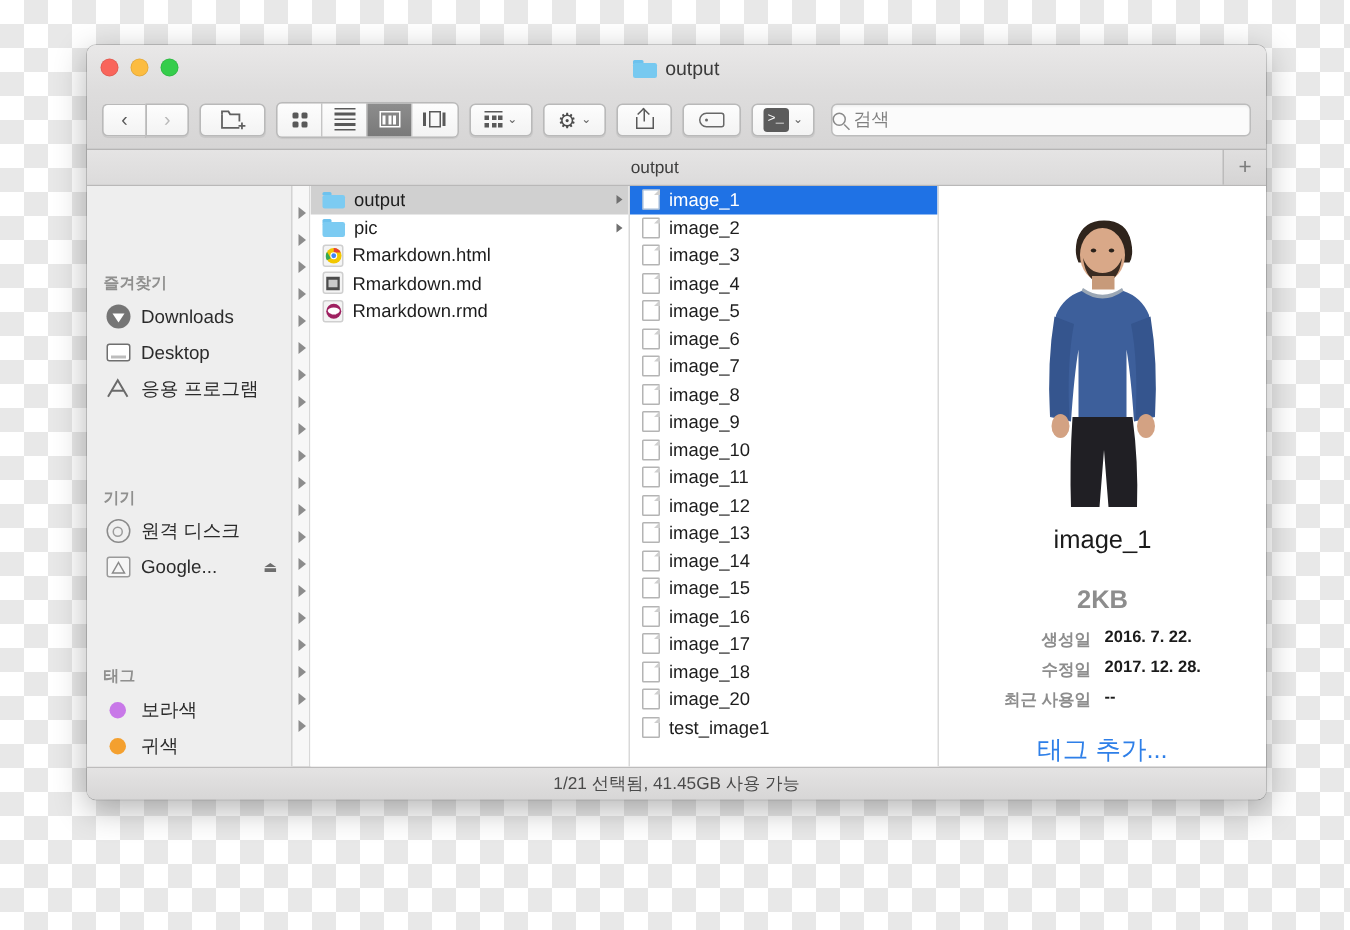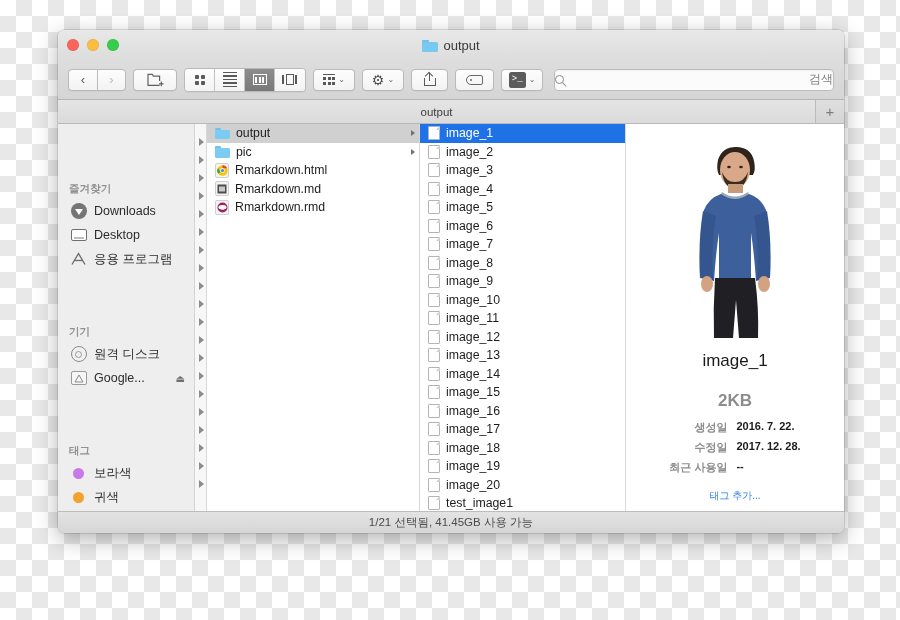--- a/index.html
+++ b/index.html
@@ -125,21 +125,21 @@
                    border-radius:50%; background:#686868; }
   .term-box { width:17px; height:16px; background:#5b5b5b; border-radius:2.5px;
               display:flex; align-items:center; justify-content:center; color:#fff;
               font-family:"Liberation Mono", monospace; font-size:9px; line-height:1; }
 
   .searchbox {
     flex: 1; height: 22px; margin-left: 4px;
     background: #fbfbfb;
     border: 0.5px solid #bcbcbc;
     border-radius: 4px;
-    display: flex; align-items: center; justify-content: space-between;
+    display: flex; align-items: center; justify-content: flex-start;
     gap: 5px;
     box-shadow: inset 0 1px 1.5px rgba(0,0,0,0.05);
     cursor: text;
   }
   .srch-ico { width:9px; height:9px; border:1.4px solid #8a8a8a; border-radius:50%; position:relative; }
   .srch-ico::after { content:''; position:absolute; right:-3px; bottom:-2px; width:4.5px; height:1.4px;
                      background:#8a8a8a; transform:rotate(45deg); }
   .srch-ph { font-size: 12px; color: #808080; }
 
   
@@ -266,21 +266,21 @@
              display:flex; align-items:center; justify-content:center; }
 
   
   .prev-img { width: 114px; height: 205px; position: relative; overflow: hidden; }
   .prev-title { font-size: 17px; color: #1b1b1b; margin-top: 12px; }
   .prev-size { font-size: 17px; color: #8d8d8d; font-weight: bold; margin-top: 20px; }
   .meta { margin-top: 5px; font-size: 11px; }
   .meta tr td { padding: 1.5px 0; vertical-align: top; }
   .meta .k { color: #8d8d8d; text-align: right; padding-right: 7px; font-weight: bold; white-space: nowrap; }
   .meta .v { color: #1b1b1b; font-weight: bold; white-space: nowrap; }
-  .add-tag { font-size: 10px; color: #2e7fe8; margin-top: 11px; cursor: default; }
+  .add-tag { font-size: 17px; color: #2e7fe8; margin-top: 11px; cursor: default; }
 
   
   .statusbar {
     height: 22px; flex: 0 0 22px;
     background: linear-gradient(to bottom, #e4e3e3, #d7d6d6);
     border-top: 1px solid #bdbcbc;
     display: flex; align-items: center; justify-content: center;
     font-size: 11.5px; color: #4a4a4a;
   }
 </style>
@@ -623,24 +623,20 @@
             <span class="doc-ico"></span>
             <span class="name">image_16</span>
           </div>
           <div class="row">
             <span class="doc-ico"></span>
             <span class="name">image_17</span>
           </div>
           <div class="row">
             <span class="doc-ico"></span>
             <span class="name">image_18</span>
-          </div>
-          <div class="row">
-            <span class="doc-ico"></span>
-            <span class="name">image_19</span>
           </div>
           <div class="row">
             <span class="doc-ico"></span>
             <span class="name">image_20</span>
           </div>
           <div class="row">
             <span class="doc-ico"></span>
             <span class="name">test_image1</span>
           </div>
         </div>

